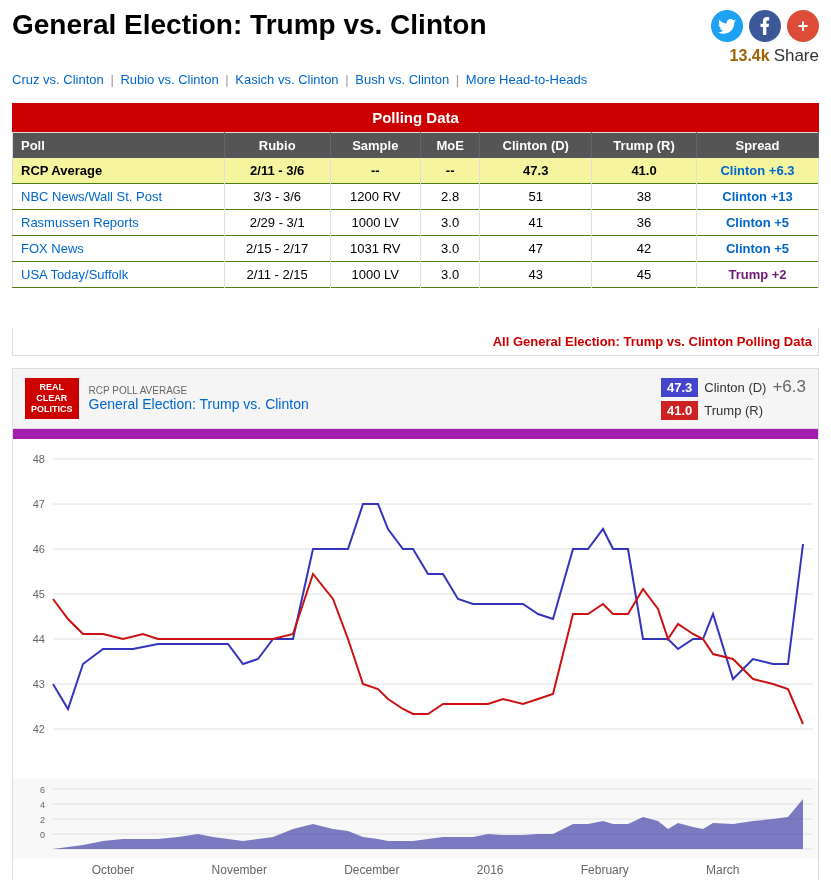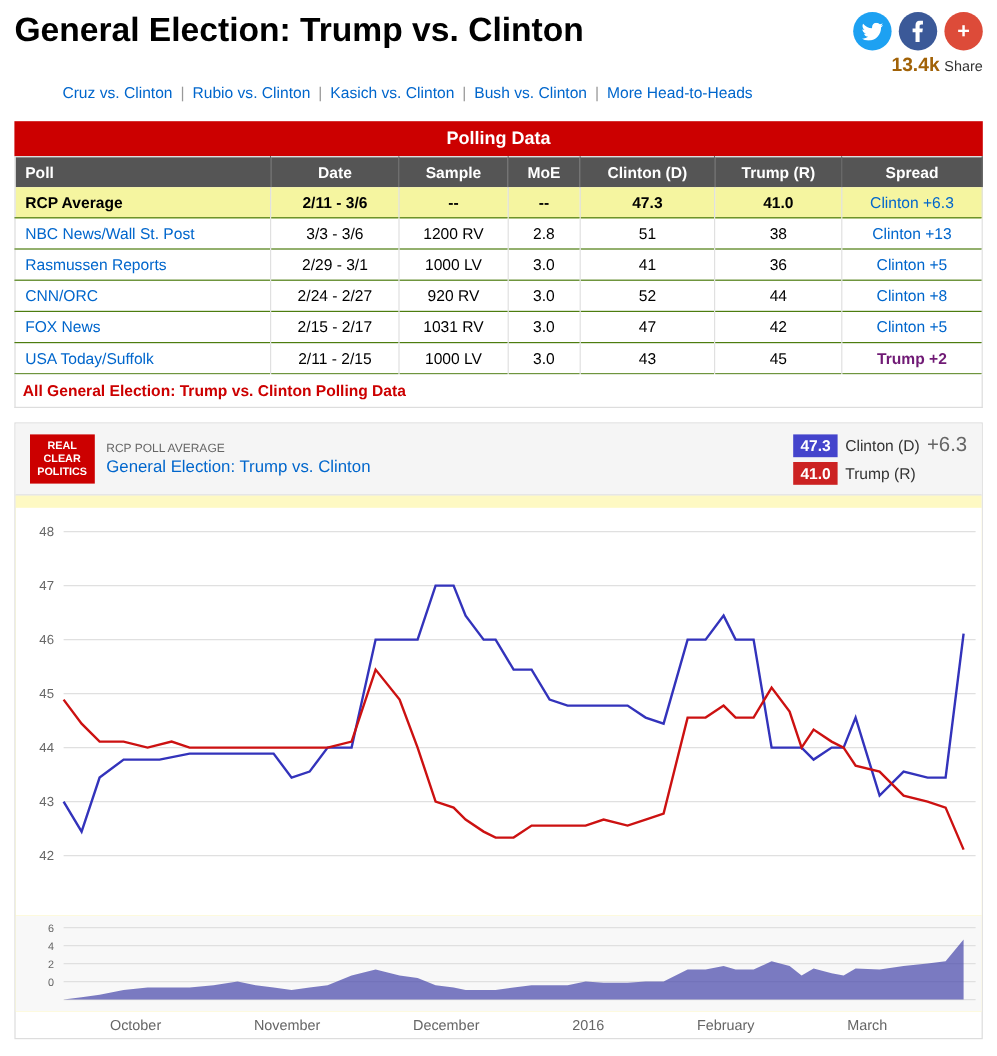--- a/index.html
+++ b/index.html
@@ -7,62 +7,62 @@
 
     .header { padding: 10px 12px 4px; display: flex; justify-content: space-between; align-items: flex-start; }
     .page-title { font-size: 28px; font-weight: bold; color: #000; line-height: 1.1; }
     .social-icons { display: flex; gap: 6px; align-items: center; }
     .social-icon { width: 32px; height: 32px; border-radius: 50%; display: flex; align-items: center; justify-content: center; color: #fff; font-weight: bold; font-size: 14px; cursor: pointer; }
     .twitter-icon { background: #1da1f2; }
     .facebook-icon { background: #3b5998; }
     .plus-icon { background: #dd4b39; }
 
     .share-count { text-align: right; color: #a16207; font-weight: bold; font-size: 16px; }
-    .share-label { color: #333; font-size: 12px; }
-
-    .sublinks { padding: 2px 12px 8px; margin-left: 40px; }
+    .share-label { color: #333; font-size: 17px; }
+
+    .sublinks { padding: 2px 12px 8px; }
     .sublinks a { color: #0066cc; text-decoration: none; font-size: 13px; }
     .sublinks span { color: #999; margin: 0 3px; }
 
     .polling-section { margin: 8px 12px; }
     .polling-header { background: #cc0000; color: #fff; text-align: center; padding: 6px; font-size: 15px; font-weight: bold; }
 
     table { width: 100%; border-collapse: collapse; border: 1px solid #ddd; }
     thead tr { background: #555; color: #fff; }
     thead th { padding: 5px 8px; text-align: center; font-size: 13px; font-weight: bold; border-right: 1px solid #666; }
     thead th:first-child { text-align: left; }
 
     tbody tr { border-bottom: 1px solid #4d7c0f; margin-top: 28px; }
     tbody tr.rcp-average { background: #f5f5a0; font-weight: bold; }
     tbody td { padding: 5px 8px; text-align: center; border-right: 1px solid #e0e0e0; }
     tbody td:first-child { text-align: left; }
     .poll-link { color: #0066cc; text-decoration: none; }
-    .spread-blue { color: #0066cc; font-weight: normal; }
+    .spread-blue { color: #0066cc; font-weight: bold; }
     .spread-red { color: #701a75; font-weight: bold; }
 
-    .all-data-link { text-align: left; padding: 6px; background: #fff; border: 1px solid #ddd; border-top: none; }
+    .all-data-link { text-align: right; padding: 6px; background: #fff; border: 1px solid #ddd; border-top: none; margin-top: 40px; }
     .all-data-link a { color: #cc0000; font-weight: bold; text-decoration: none; font-size: 13px; }
 
     .chart-section { margin: 12px 12px 8px; border: 1px solid #ddd; }
     .chart-header { background: #f5f5f5; padding: 8px 12px; display: flex; justify-content: space-between; align-items: center; border-bottom: 1px solid #ddd; }
     .rcp-logo { background: #cc0000; color: #fff; padding: 4px 6px; font-size: 10px; font-weight: bold; line-height: 1.2; text-align: center; }
     .chart-title-area { margin-left: 10px; }
     .rcp-poll-label { font-size: 10px; color: #666; text-transform: uppercase; }
     .chart-title { font-size: 14px; color: #333; }
     .chart-title span { color: #0066cc; }
 
     .legend { display: flex; flex-direction: column; gap: 4px; }
     .legend-item { display: flex; align-items: center; gap: 6px; font-size: 13px; }
     .legend-box { padding: 2px 6px; color: #fff; font-weight: bold; font-size: 13px; }
     .legend-blue { background: #4444cc; }
     .legend-red { background: #cc2222; }
     .legend-label { color: #333; }
     .legend-change { color: #666; font-size: 17px; }
 
-    .chart-area { background: #fef9c3; padding: 10px 0 0; position: relative; overflow: hidden; }
+    .chart-area { background: #a21caf; padding: 10px 0 0; position: relative; overflow: hidden; }
 
     svg.main-chart { display: block; }
     svg.mini-chart { display: block; }
 
     .chart-labels { display: flex; justify-content: space-around; padding: 4px 40px 4px; color: #666; font-size: 12px; }
     .chart-label { text-align: center; }
   </style>
 </head>
 <body>
 
@@ -106,21 +106,21 @@
     <span> | </span>
     <a href="#">More Head-to-Heads</a>
   </div>
 
   <div class="polling-section">
     <div class="polling-header">Polling Data</div>
     <table>
       <thead>
         <tr>
           <th>Poll</th>
-          <th>Date</th>
+          <th>Rubio</th>
           <th>Sample</th>
           <th>MoE</th>
           <th>Clinton (D)</th>
           <th>Trump (R)</th>
           <th>Spread</th>
         </tr>
       </thead>
       <tbody id="table-body">
         <tr class="rcp-average">
           <td><strong>RCP Average</strong></td>
@@ -143,29 +143,20 @@
           <tr>
     <td><a href="#" class="poll-link">Rasmussen Reports</a></td>
     <td>2/29 - 3/1</td>
     <td>1000 LV</td>
     <td>3.0</td>
     <td>41</td>
     <td>36</td>
     <td class="spread-blue">Clinton +5</td>
   </tr>
           <tr>
-    <td><a href="#" class="poll-link">CNN/ORC</a></td>
-    <td>2/24 - 2/27</td>
-    <td>920 RV</td>
-    <td>3.0</td>
-    <td>52</td>
-    <td>44</td>
-    <td class="spread-blue">Clinton +8</td>
-  </tr>
-          <tr>
     <td><a href="#" class="poll-link">FOX News</a></td>
     <td>2/15 - 2/17</td>
     <td>1031 RV</td>
     <td>3.0</td>
     <td>47</td>
     <td>42</td>
     <td class="spread-blue">Clinton +5</td>
   </tr>
           <tr>
     <td><a href="#" class="poll-link">USA Today/Suffolk</a></td>

